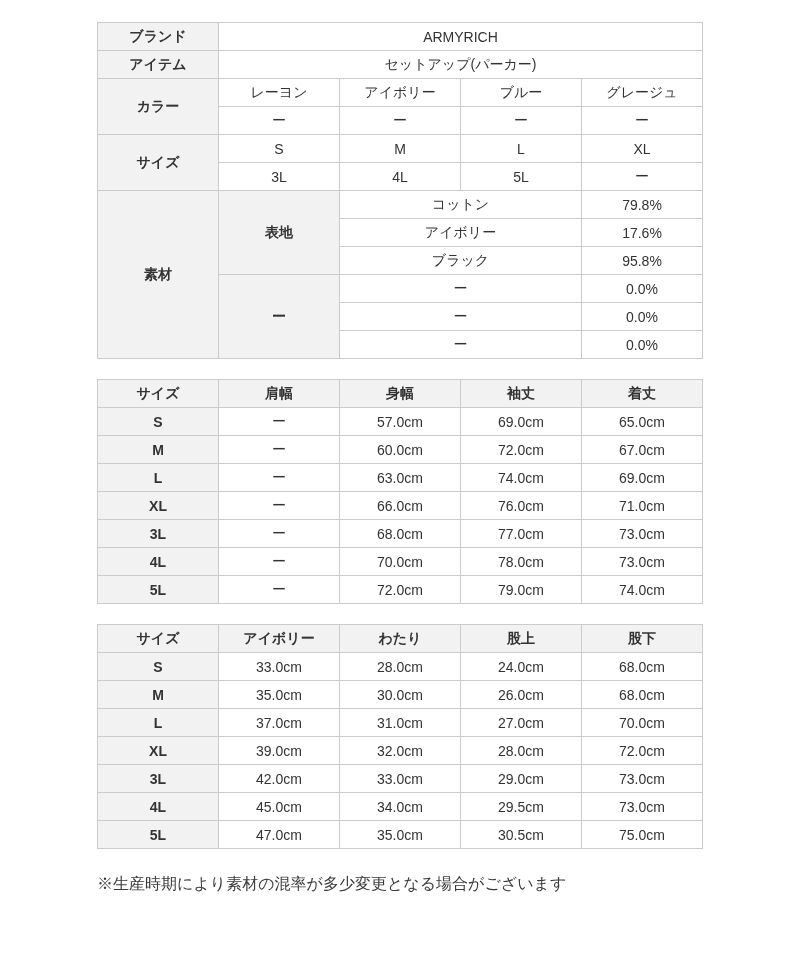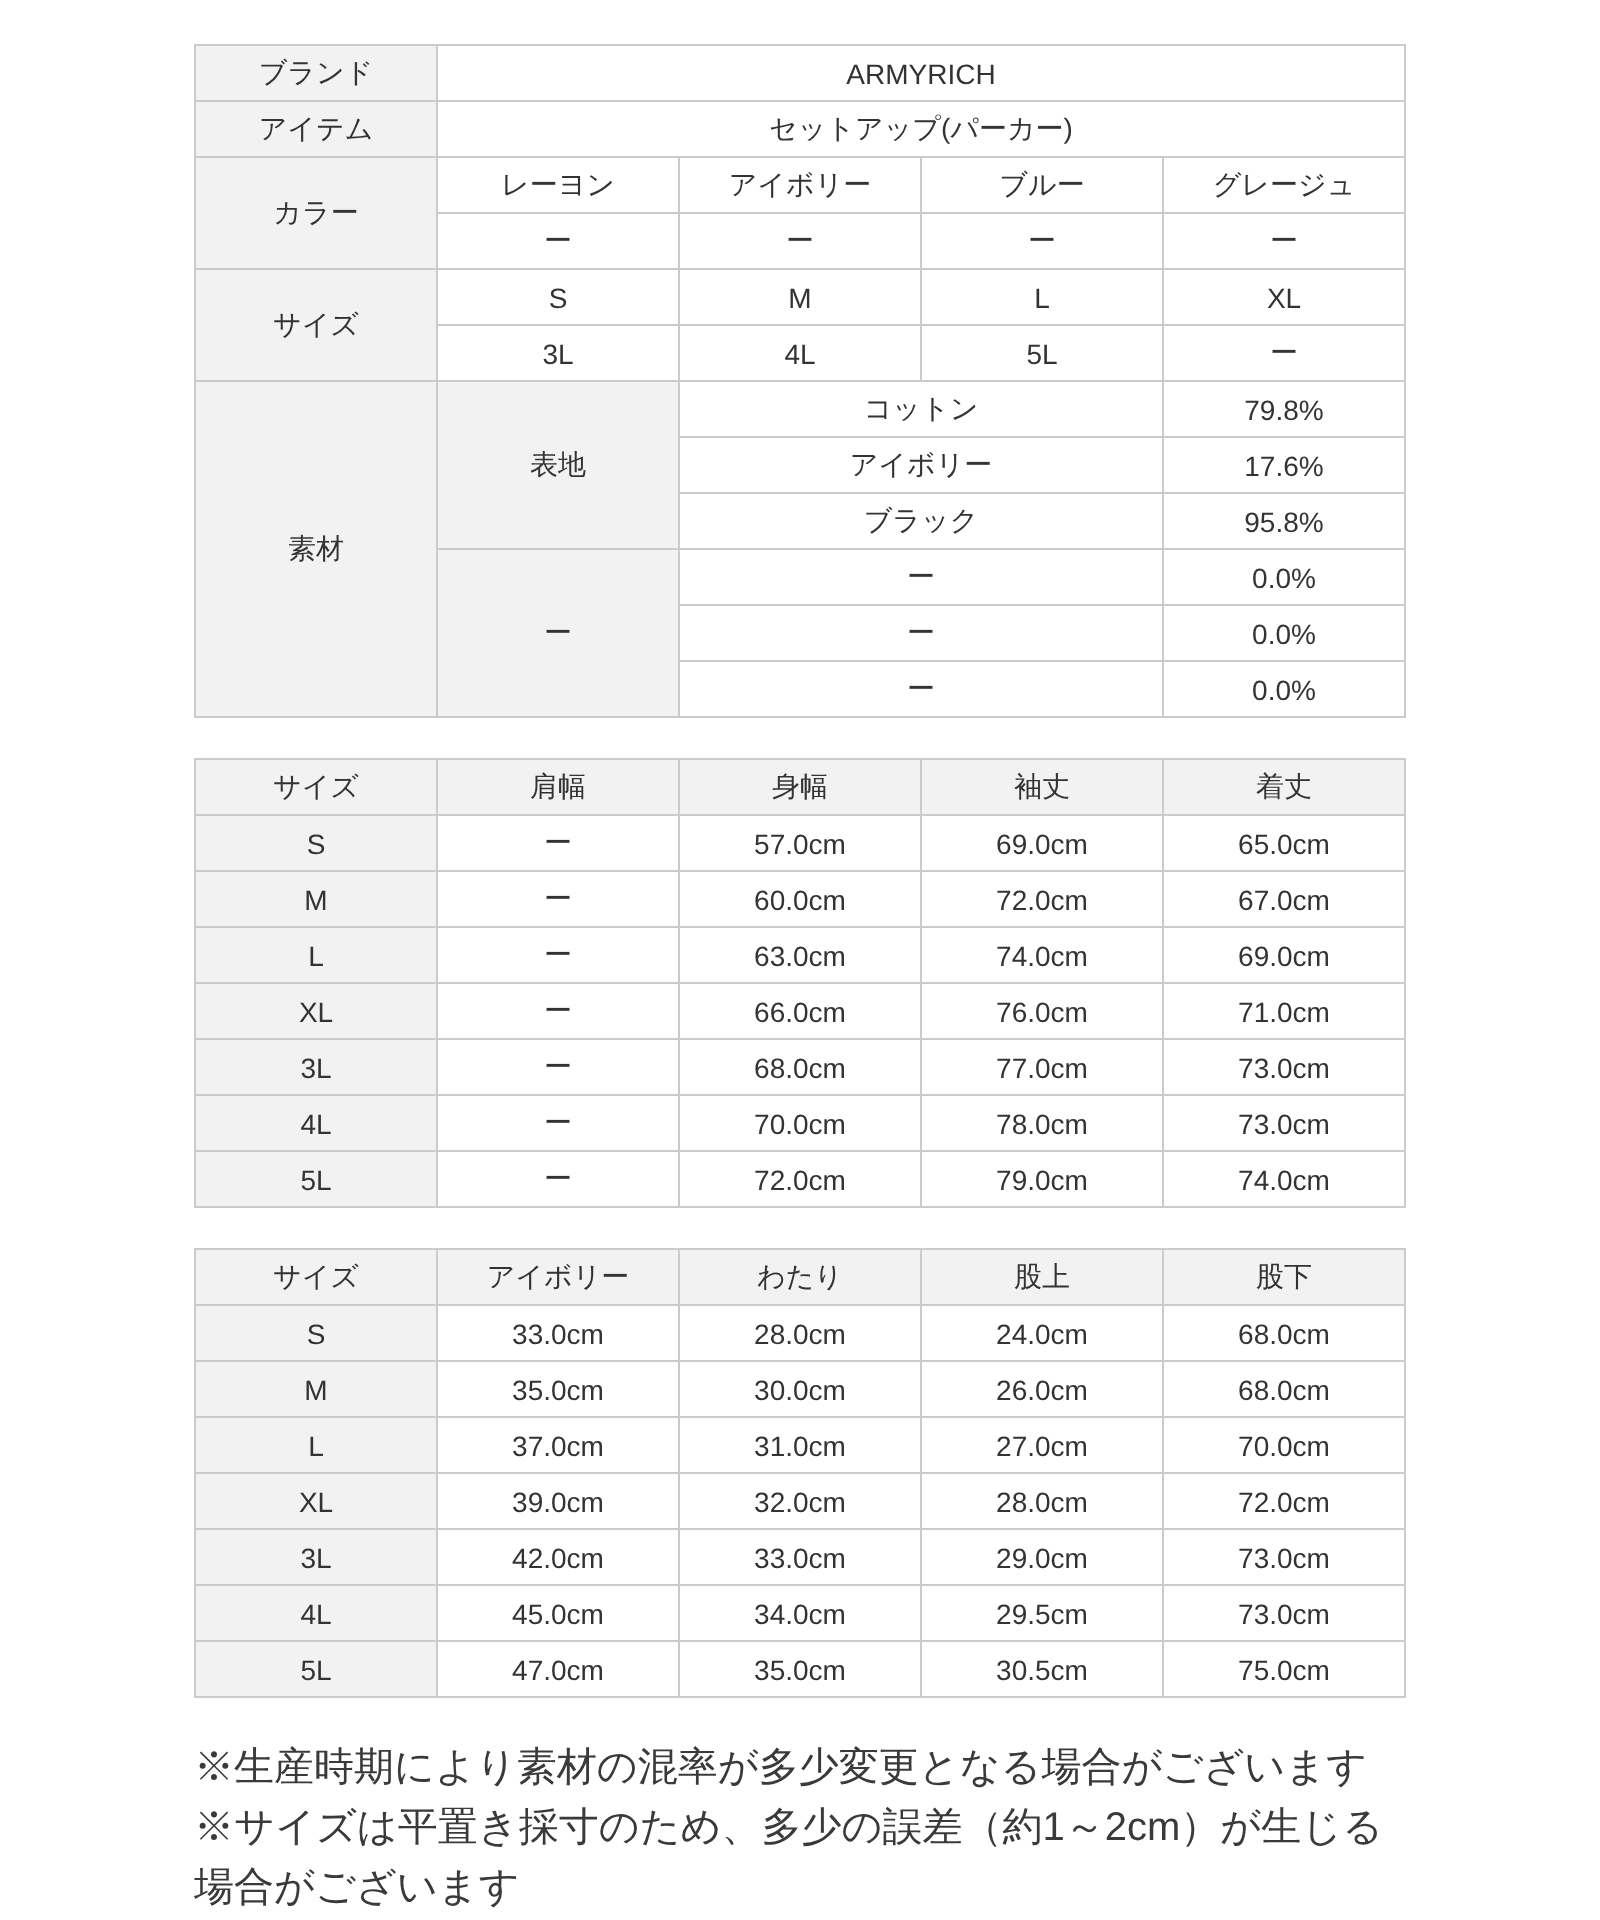--- a/index.html
+++ b/index.html
@@ -27,30 +27,30 @@
     border: 1px solid #cbcbcb;
     text-align: center;
     vertical-align: middle;
     height: 28px;
     padding: 3px 4px;
     overflow: hidden;
     white-space: nowrap;
   }
   .spec-table th {
     background: #f2f2f2;
-    font-weight: normal;
+    font-weight: bold;
     color: #333333;
   }
   .spec-table td {
     background: #ffffff;
     font-weight: normal;
   }
   .notes {
     margin-top: 16px;
-    font-size: 20px;
+    font-size: 16px;
     color: #3a3a3a;
   }
   .notes .note-line {
     line-height: 30px;
   }
 </style>
 </head>
 <body>
 
 <div class="content">
@@ -259,16 +259,15 @@
         <td>47.0cm</td>
         <td>35.0cm</td>
         <td>30.5cm</td>
         <td>75.0cm</td>
       </tr>
     </tbody>
   </table>
 
   <div class="notes">
     <div class="note-line">※生産時期により素材の混率が多少変更となる場合がございます</div>
-    <div class="note-line">※サイズは平置き採寸のため、多少の誤差（約1～2cm）が生じる場合がございます</div>
   </div>
 
 </div>
 
 </body></html>

